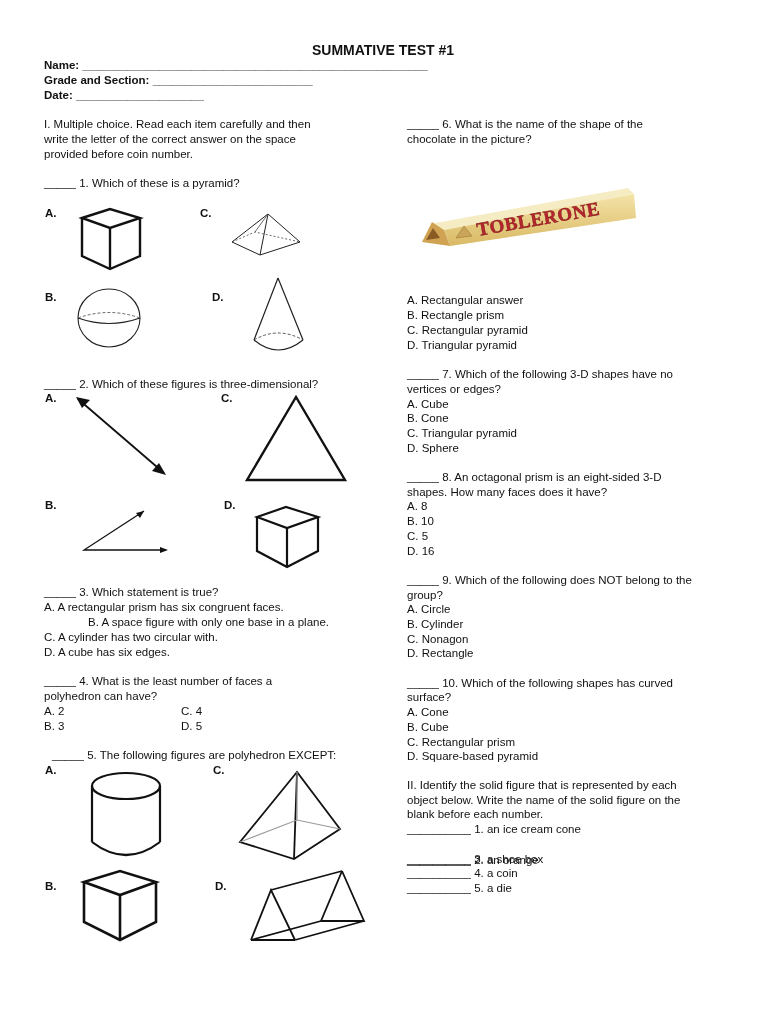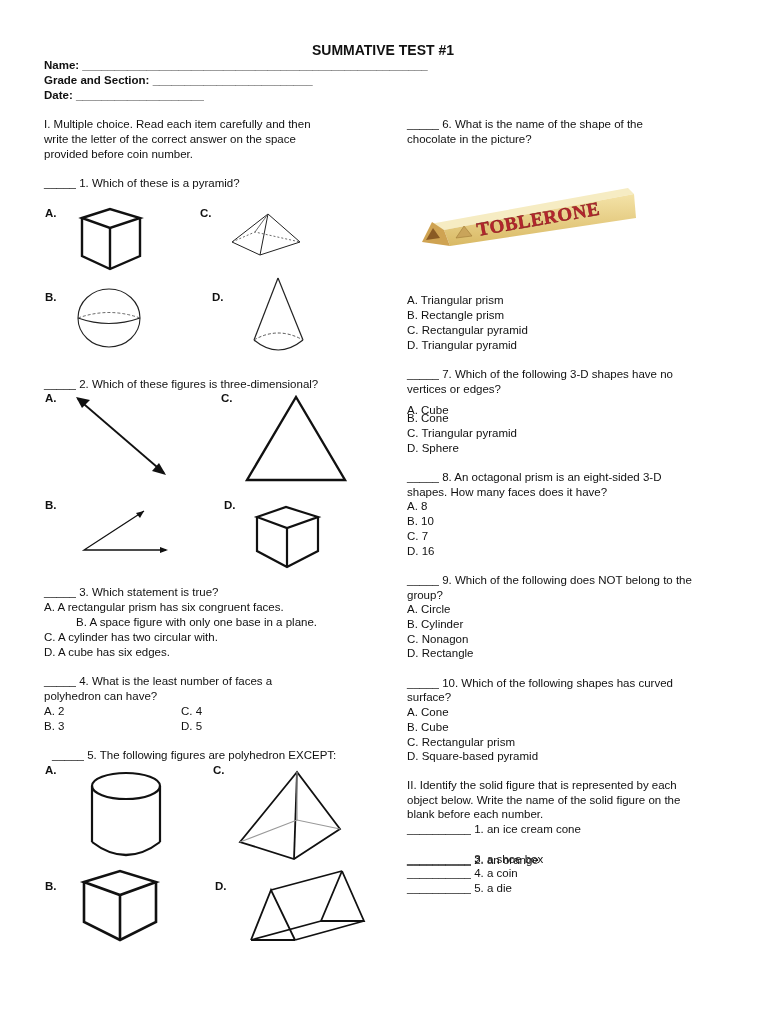--- a/index.html
+++ b/index.html
@@ -80,21 +80,21 @@
 </svg>
 
 <svg style="left:255px;top:506px;" width="66" height="64" viewBox="0 0 66 64">
   <polygon points="2,11 31,1 63,11 32,22" fill="none" stroke="#111" stroke-width="2.2"></polygon>
   <polyline points="2,11 2,45 32,61 63,45 63,11" fill="none" stroke="#111" stroke-width="2.2"></polyline>
   <line x1="32" y1="22" x2="32" y2="61" stroke="#111" stroke-width="2.2"></line>
 </svg>
 
 <div class="t" style="left:44px;top:585px;">_____ 3. Which statement is true?</div>
 <div class="t" style="left:44px;top:600px;">A. A rectangular prism has six congruent faces.</div>
-<div class="t" style="left:44px;top:615px;padding-left:32px;">B. A space figure with only one base in a plane.</div>
+<div class="t" style="left:56px;top:615px;padding-left:32px;">B. A space figure with only one base in a plane.</div>
 <div class="t" style="left:44px;top:630px;">C. A cylinder has two circular with.</div>
 <div class="t" style="left:44px;top:645px;">D. A cube has six edges.</div>
 
 <div class="t" style="left:44px;top:674px;">_____ 4. What is the least number of faces a</div>
 <div class="t" style="left:44px;top:689px;">polyhedron can have?</div>
 <div class="t" style="left:44px;top:704px;">A. 2</div>
 <div class="t" style="left:44px;top:719px;">B. 3</div>
 <div class="t" style="left:181px;top:704px;">C. 4</div>
 <div class="t" style="left:181px;top:719px;">D. 5</div>
 
@@ -148,37 +148,37 @@
 
   <polygon points="26,50 216,14 218,38 32,66" fill="url(#tgold)"></polygon>
 
   <polygon points="4,62 14,42 26,50 32,66" fill="#cfa352"></polygon>
   <polygon points="8,60 15,48 22,58" fill="#8a5a24"></polygon>
 
   <polygon points="38,58 46,46 54,56" fill="#c9a45a" stroke="#a07b35" stroke-width="0.6"></polygon>
   <text x="60" y="56" transform="rotate(-10 60 56)" font-family="Liberation Serif, serif" font-weight="bold" font-size="19" fill="#b5252d" stroke="#7a1218" stroke-width="0.4" letter-spacing="0.5">TOBLERONE</text>
 </svg>
 
-<div class="t" style="left:407px;top:293px;">A. Triangular prism</div>
+<div class="t" style="left:407px;top:293px;">A. Rectangular answer</div>
 <div class="t" style="left:407px;top:308px;">B. Rectangle prism</div>
 <div class="t" style="left:407px;top:323px;">C. Rectangular pyramid</div>
 <div class="t" style="left:407px;top:338px;">D. Triangular pyramid</div>
 
 <div class="t" style="left:407px;top:367px;">_____ 7. Which of the following 3-D shapes have no</div>
 <div class="t" style="left:407px;top:382px;">vertices or edges?</div>
-<div class="t" style="left:407px;top:397px;margin-top:6px;">A. Cube</div>
+<div class="t" style="left:407px;top:397px;">A. Cube</div>
 <div class="t" style="left:407px;top:411px;">B. Cone</div>
 <div class="t" style="left:407px;top:426px;">C. Triangular pyramid</div>
 <div class="t" style="left:407px;top:441px;">D. Sphere</div>
 
 <div class="t" style="left:407px;top:470px;">_____ 8. An octagonal prism is an eight-sided 3-D</div>
 <div class="t" style="left:407px;top:485px;">shapes. How many faces does it have?</div>
 <div class="t" style="left:407px;top:499px;">A. 8</div>
 <div class="t" style="left:407px;top:514px;">B. 10</div>
-<div class="t" style="left:407px;top:529px;">C. 7</div>
+<div class="t" style="left:407px;top:529px;">C. 5</div>
 <div class="t" style="left:407px;top:544px;">D. 16</div>
 
 <div class="t" style="left:407px;top:573px;">_____ 9. Which of the following does NOT belong to the</div>
 <div class="t" style="left:407px;top:588px;">group?</div>
 <div class="t" style="left:407px;top:602px;">A. Circle</div>
 <div class="t" style="left:407px;top:617px;">B. Cylinder</div>
 <div class="t" style="left:407px;top:632px;">C. Nonagon</div>
 <div class="t" style="left:407px;top:646px;">D. Rectangle</div>
 
 <div class="t" style="left:407px;top:676px;">_____ 10. Which of the following shapes has curved</div>

